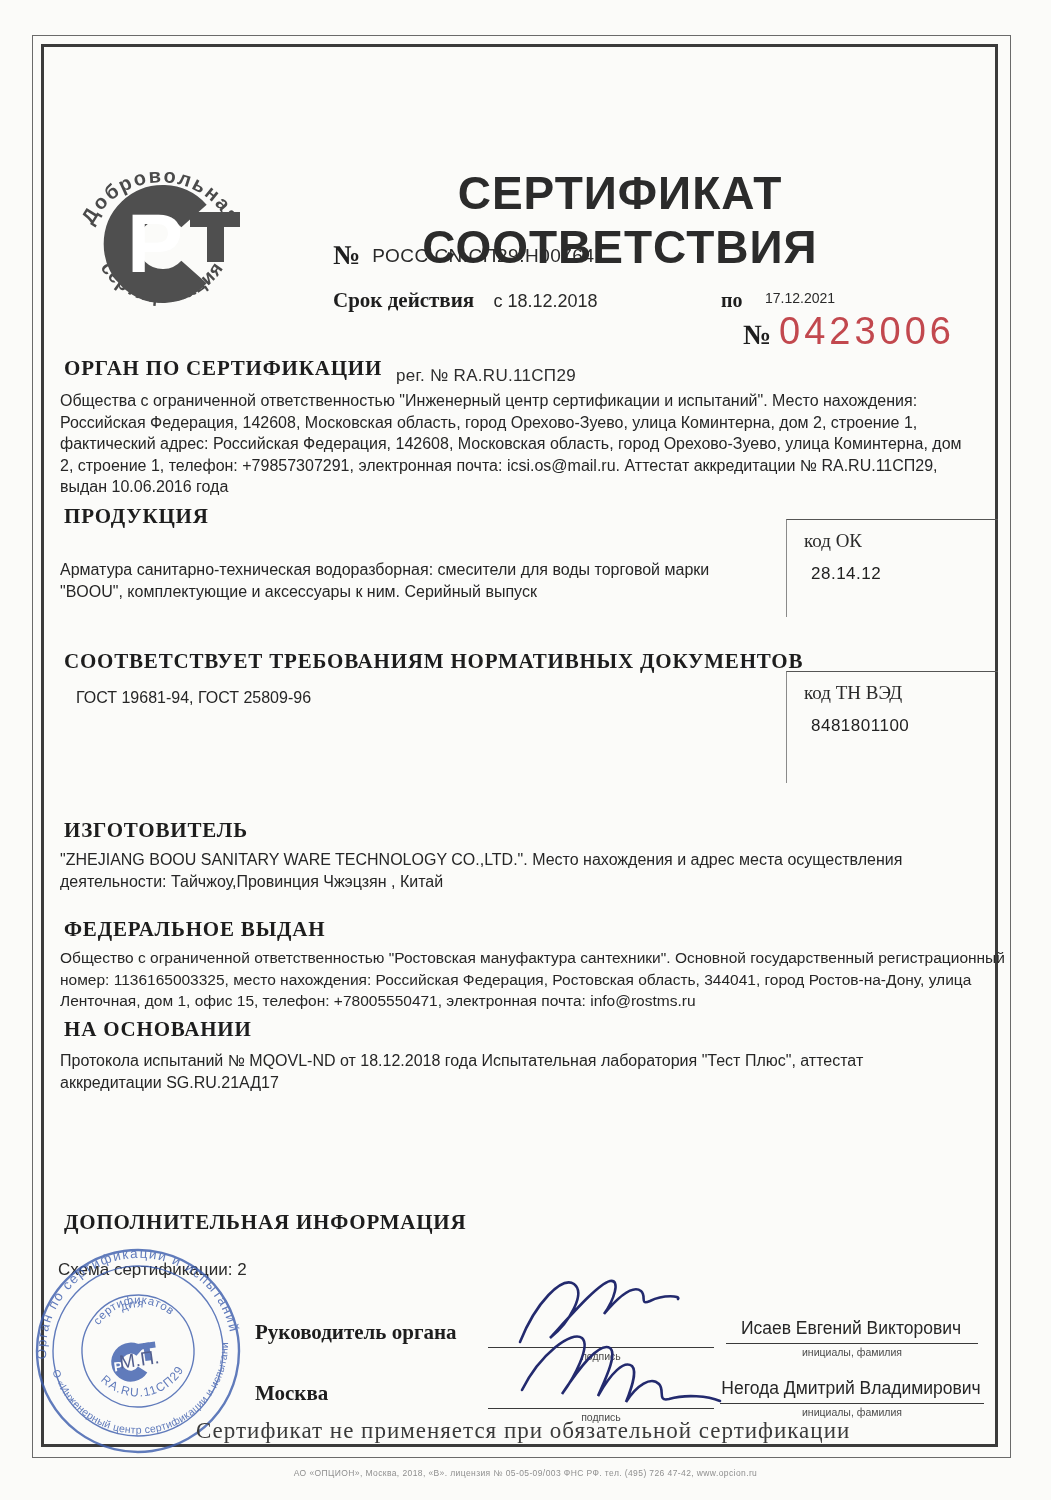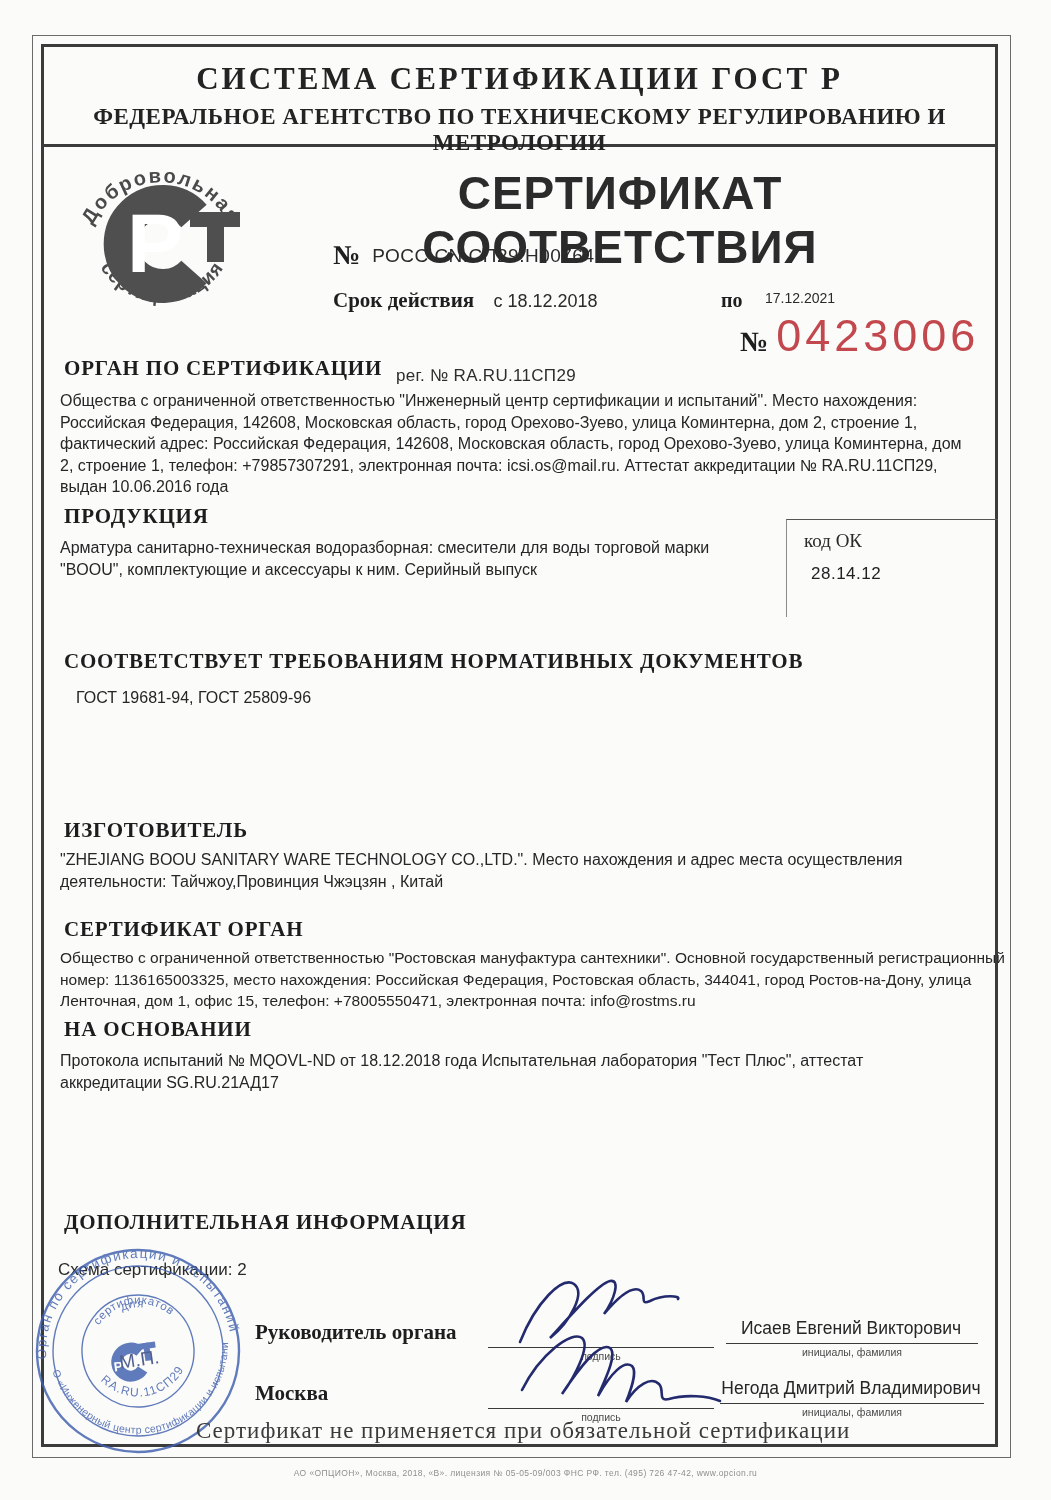--- a/index.html
+++ b/index.html
@@ -17,21 +17,21 @@
   .certno-row{left:333px;top:240px;}
   .no-glyph{font-family:"Liberation Serif","DejaVu Serif",serif;font-size:27px;font-weight:bold;color:#1e1e1e;}
   .certno-val{font-size:19px;letter-spacing:.5px;margin-left:12px;color:#2a2a2a;vertical-align:2px;}
   .validity-row{left:333px;top:288px;font-size:21px;}
   .validity-label{font-weight:bold;font-size:21px;color:#1e1e1e;}
   .validity-from{font-size:18px;margin-left:14px;color:#2a2a2a;}
   .validity-to-label{font-weight:bold;font-size:20px;color:#1e1e1e;position:absolute;left:388px;top:1px;}
   .validity-to{font-size:14px;position:absolute;left:432px;top:2px;color:#2a2a2a;}
   .serial{left:740px;top:310px;width:215px;text-align:right;}
   .serial .no-glyph{font-size:28px;}
-  .serial-value{font-size:45px;letter-spacing:4px;margin-left:8px;}
+  .serial-value{font-size:38px;letter-spacing:4px;margin-left:8px;}
   .sec-head{font-family:"Liberation Serif","DejaVu Serif",serif;font-size:21px;font-weight:bold;
             letter-spacing:.8px;color:#1d1d1d;}
   .reg-note{font-size:17px;font-weight:normal;font-family:"Liberation Sans","DejaVu Sans",sans-serif;
             letter-spacing:.3px;color:#2d2d2d;margin-left:14px;vertical-align:-6px;}
   .para{font-size:16px;line-height:21.5px;color:#262626;white-space:pre-line;}
   .code-box{left:786px;width:212px;border-top:1.5px solid #555;border-left:1.5px solid #8a8a8a;box-sizing:border-box;}
   .code-label{font-family:"Liberation Serif","DejaVu Serif",serif;font-size:19px;color:#2a2a2a;
               margin:10px 0 0 17px;}
   .code-value{font-size:17px;letter-spacing:.5px;color:#222;margin:12px 0 0 24px;}
   .role{font-family:"Liberation Serif","DejaVu Serif",serif;font-size:21px;font-weight:bold;color:#1d1d1d;}
@@ -44,24 +44,20 @@
   svg text{font-family:"Liberation Sans","DejaVu Sans",sans-serif;}
 </style>
 </head>
 <body>
 
 <div class="page">
 
   <div class="abs outer-frame"></div>
   <div class="abs inner-frame"></div>
 
-  <div class="abs header-box">
-    <div class="hline1 serif">СИСТЕМА СЕРТИФИКАЦИИ ГОСТ Р</div>
-    <div class="hline2 serif">ФЕДЕРАЛЬНОЕ АГЕНТСТВО ПО ТЕХНИЧЕСКОМУ РЕГУЛИРОВАНИЮ И МЕТРОЛОГИИ</div>
-  </div>
 
   <svg class="abs" style="left:70px;top:150px;" width="182" height="176" viewBox="0 0 182 176">
     <defs>
       <path id="logoTop" d="M 16,96 A 76 76 0 0 1 166,96"></path>
       <path id="logoBottom" d="M 24,104 A 72 72 0 0 0 160,104"></path>
     </defs>
     <text font-size="20" font-weight="bold" fill="#4a4a4a" letter-spacing="2">
       <textPath href="#logoTop" startOffset="50%" text-anchor="middle">Добровольная</textPath>
     </text>
     <text font-size="19" font-weight="bold" fill="#4a4a4a" letter-spacing="1">
@@ -95,35 +91,39 @@
   <div class="abs" style="left:64px;top:356px;">
     <span class="sec-head">ОРГАН ПО СЕРТИФИКАЦИИ</span><span class="reg-note">рег. № RA.RU.11СП29</span>
   </div>
   <div class="abs para" style="left:60px;top:390px;width:950px;">Общества с ограниченной ответственностью "Инженерный центр сертификации и испытаний". Место нахождения:
 Российская Федерация, 142608, Московская область, город Орехово-Зуево, улица Коминтерна, дом 2, строение 1,
 фактический адрес: Российская Федерация, 142608, Московская область, город Орехово-Зуево, улица Коминтерна, дом
 2, строение 1, телефон: +79857307291, электронная почта: icsi.os@mail.ru. Аттестат аккредитации № RA.RU.11СП29,
 выдан 10.06.2016 года</div>
 
   <div class="abs sec-head" style="left:64px;top:504px;">ПРОДУКЦИЯ</div>
-  <div class="abs para" style="left:60px;top:537px;width:710px;">Арматура санитарно-техническая водоразборная: смесители для воды торговой марки
+  <div class="abs para" style="left:60px;top:559px;width:710px;">Арматура санитарно-техническая водоразборная: смесители для воды торговой марки
 "BOOU", комплектующие и аксессуары к ним. Серийный выпуск</div>
   <div class="abs code-box" style="top:519px;height:98px;">
     <div class="code-label">код ОК</div>
     <div class="code-value">28.14.12</div>
   </div>
 
   <div class="abs sec-head" style="left:64px;top:649px;">СООТВЕТСТВУЕТ ТРЕБОВАНИЯМ НОРМАТИВНЫХ ДОКУМЕНТОВ</div>
   <div class="abs para" style="left:76px;top:687px;width:710px;">ГОСТ 19681-94, ГОСТ 25809-96</div>
+  <div class="abs code-box" style="top:671px;height:112px;">
+    <div class="code-label">код ТН ВЭД</div>
+    <div class="code-value">8481801100</div>
+  </div>
 
   <div class="abs sec-head" style="left:64px;top:818px;">ИЗГОТОВИТЕЛЬ</div>
   <div class="abs para" style="left:60px;top:849px;width:950px;">"ZHEJIANG BOOU SANITARY WARE TECHNOLOGY CO.,LTD.". Место нахождения и адрес места осуществления
 деятельности: Тайчжоу,Провинция Чжэцзян , Китай</div>
 
-  <div class="abs sec-head" style="left:64px;top:917px;">СЕРТИФИКАТ ОРГАН</div>
+  <div class="abs sec-head" style="left:64px;top:917px;">ФЕДЕРАЛЬНОЕ ВЫДАН</div>
   <div class="abs para" style="left:60px;top:947px;width:952px;font-size:15.5px;">Общество с ограниченной ответственностью "Ростовская мануфактура сантехники". Основной государственный регистрационный
 номер: 1136165003325, место нахождения: Российская Федерация, Ростовская область, 344041, город Ростов-на-Дону, улица
 Ленточная, дом 1, офис 15, телефон: +78005550471, электронная почта: info@rostms.ru</div>
 
   <div class="abs sec-head" style="left:64px;top:1017px;">НА ОСНОВАНИИ</div>
   <div class="abs para" style="left:60px;top:1050px;width:950px;">Протокола испытаний № MQOVL-ND от 18.12.2018 года  Испытательная лаборатория "Тест Плюс", аттестат
 аккредитации SG.RU.21АД17</div>
 
   <div class="abs sec-head" style="left:64px;top:1210px;">ДОПОЛНИТЕЛЬНАЯ ИНФОРМАЦИЯ</div>
   <div class="abs" style="left:58px;top:1260px;font-size:17px;color:#2a2a2a;">Схема сертификации: 2</div>

